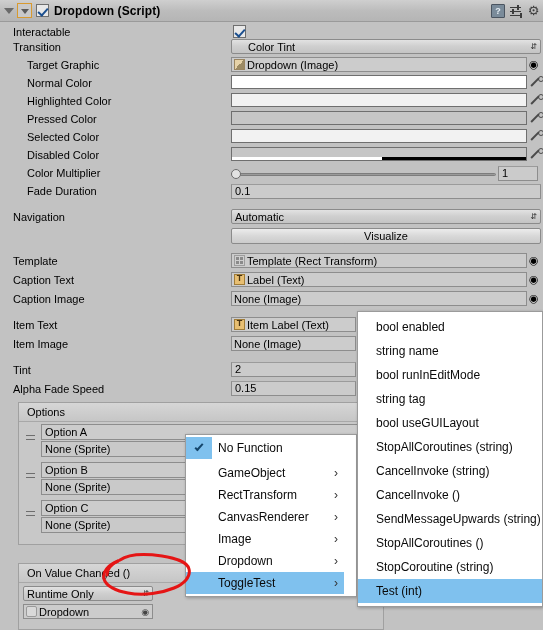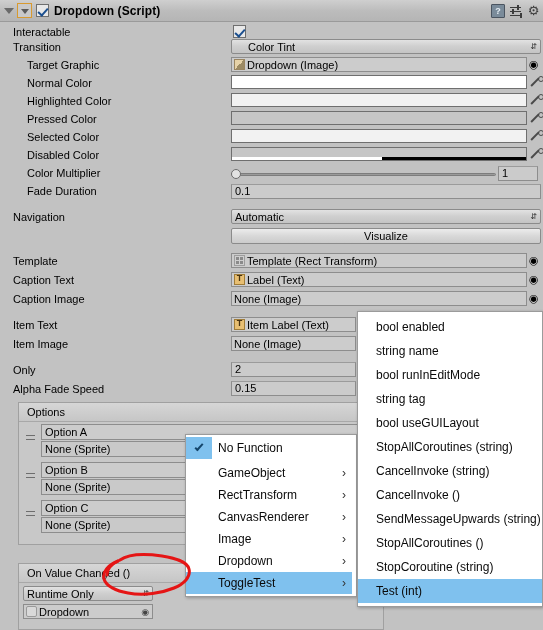--- a/index.html
+++ b/index.html
@@ -402,21 +402,21 @@
   }
 
   
   .ctxmenu {
     position: absolute;
     left: 185px; top: 434px;
     width: 172px;
     background: #ffffff;
     border: 1px solid #9b9b9b;
     box-shadow: 1px 1px 3px rgba(0,0,0,0.28);
-    padding: 2px 4px 2px 0;
+    padding: 2px 12px 2px 0;
     z-index: 40;
   }
   .ctx-item {
     height: 22px;
     display: flex;
     align-items: center;
     padding-left: 32px;
     padding-right: 6px;
     font-size: 12px;
     color: #0a0a0a;
@@ -653,21 +653,21 @@
   <div class="row" style="top:336px;">
     <div class="lbl base">Item Image</div>
   </div>
   <div class="fieldwrap" style="left:231px; top:336px;">
     <div class="objfield" style="width:125px;">
       <span>None (Image)</span>
     </div>
   </div>
 
   <div class="row" style="top:362px;">
-    <div class="lbl base">Only</div>
+    <div class="lbl base">Tint</div>
   </div>
   <div class="fieldwrap" style="left:231px; top:362px;">
     <div class="vbox" style="width:125px;">
       <span>2</span>
     </div>
   </div>
 
   <div class="row" style="top:381px;">
     <div class="lbl base">Alpha Fade Speed</div>
   </div>

